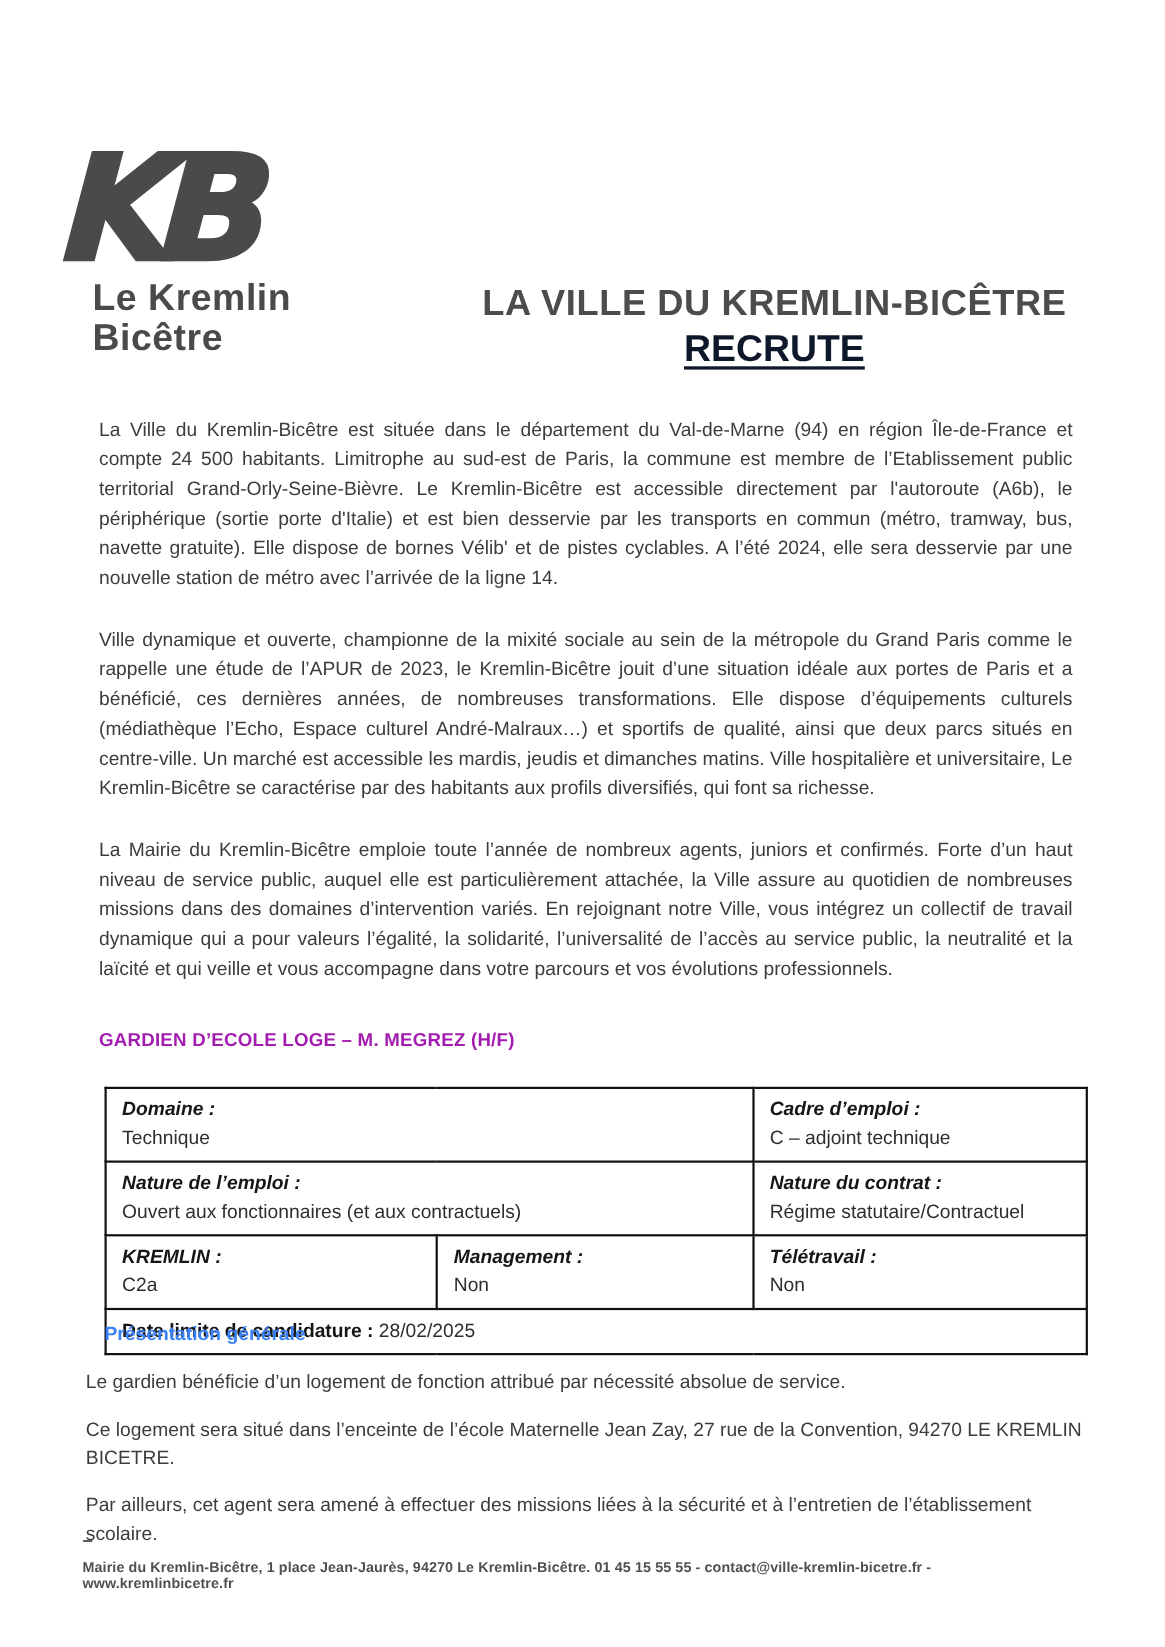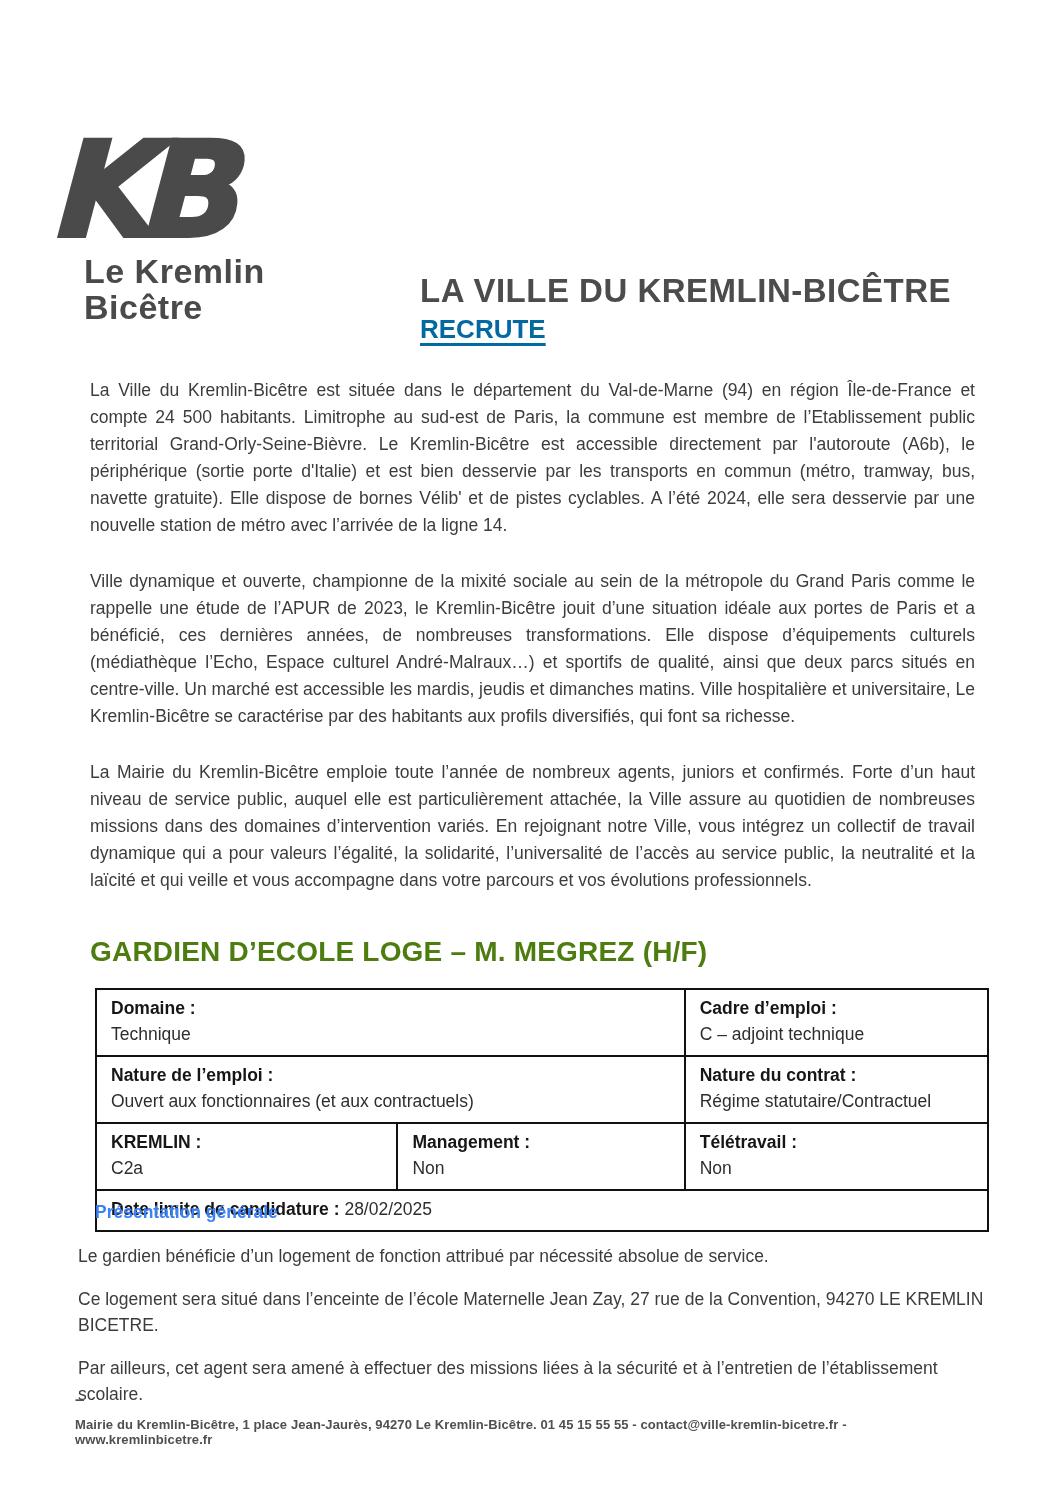--- a/index.html
+++ b/index.html
@@ -44,35 +44,34 @@
     color: #4a4a4a;
     letter-spacing: 0.5px;
   }
 
   
   .title-block {
     position: absolute;
     left: 420px;
     right: 71px;
     top: 256px;
-    text-align: left;
-    margin-top: 16px;
+    text-align: center;
   }
   .title-line1 {
     font-size: 33px;
     font-weight: bold;
     color: #4c4c4c;
     letter-spacing: 0.5px;
     white-space: nowrap;
   }
   .title-line2 {
     margin-top: 4px;
-    font-size: 26px;
-    font-weight: bold;
-    color: #0369a1;
+    font-size: 34px;
+    font-weight: bold;
+    color: #0f172a;
     text-decoration: underline;
     text-underline-offset: 5px;
     text-decoration-thickness: 3px;
   }
 
   
   .intro {
     position: absolute;
     left: 90px;
     top: 377px;
@@ -84,23 +83,23 @@
     line-height: 27px;
     text-align: justify;
     color: #3c3c3c;
   }
 
   
   .job-title {
     position: absolute;
     left: 90px;
     top: 936px;
-    font-size: 28px;
-    font-weight: bold;
-    color: #4d7c0f;
+    font-size: 17px;
+    font-weight: bold;
+    color: #a21caf;
     letter-spacing: 0.2px;
   }
 
   
   .details-table {
     position: absolute;
     left: 95px;
     top: 988px;
     width: 894px;
     border-collapse: collapse;
@@ -110,20 +109,21 @@
     border: 2.5px solid #111111;
     padding: 5px 14px 8px 14px;
     vertical-align: top;
     font-size: 17.5px;
     line-height: 26px;
     color: #2e2e2e;
   }
   .details-table .cell-label {
     font-weight: bold;
     color: #161616;
+    font-style: italic;
   }
   .details-table .cell-value {
     font-weight: normal;
   }
   .details-table .inline-label {
     font-weight: bold;
     color: #161616;
   }
 
   

